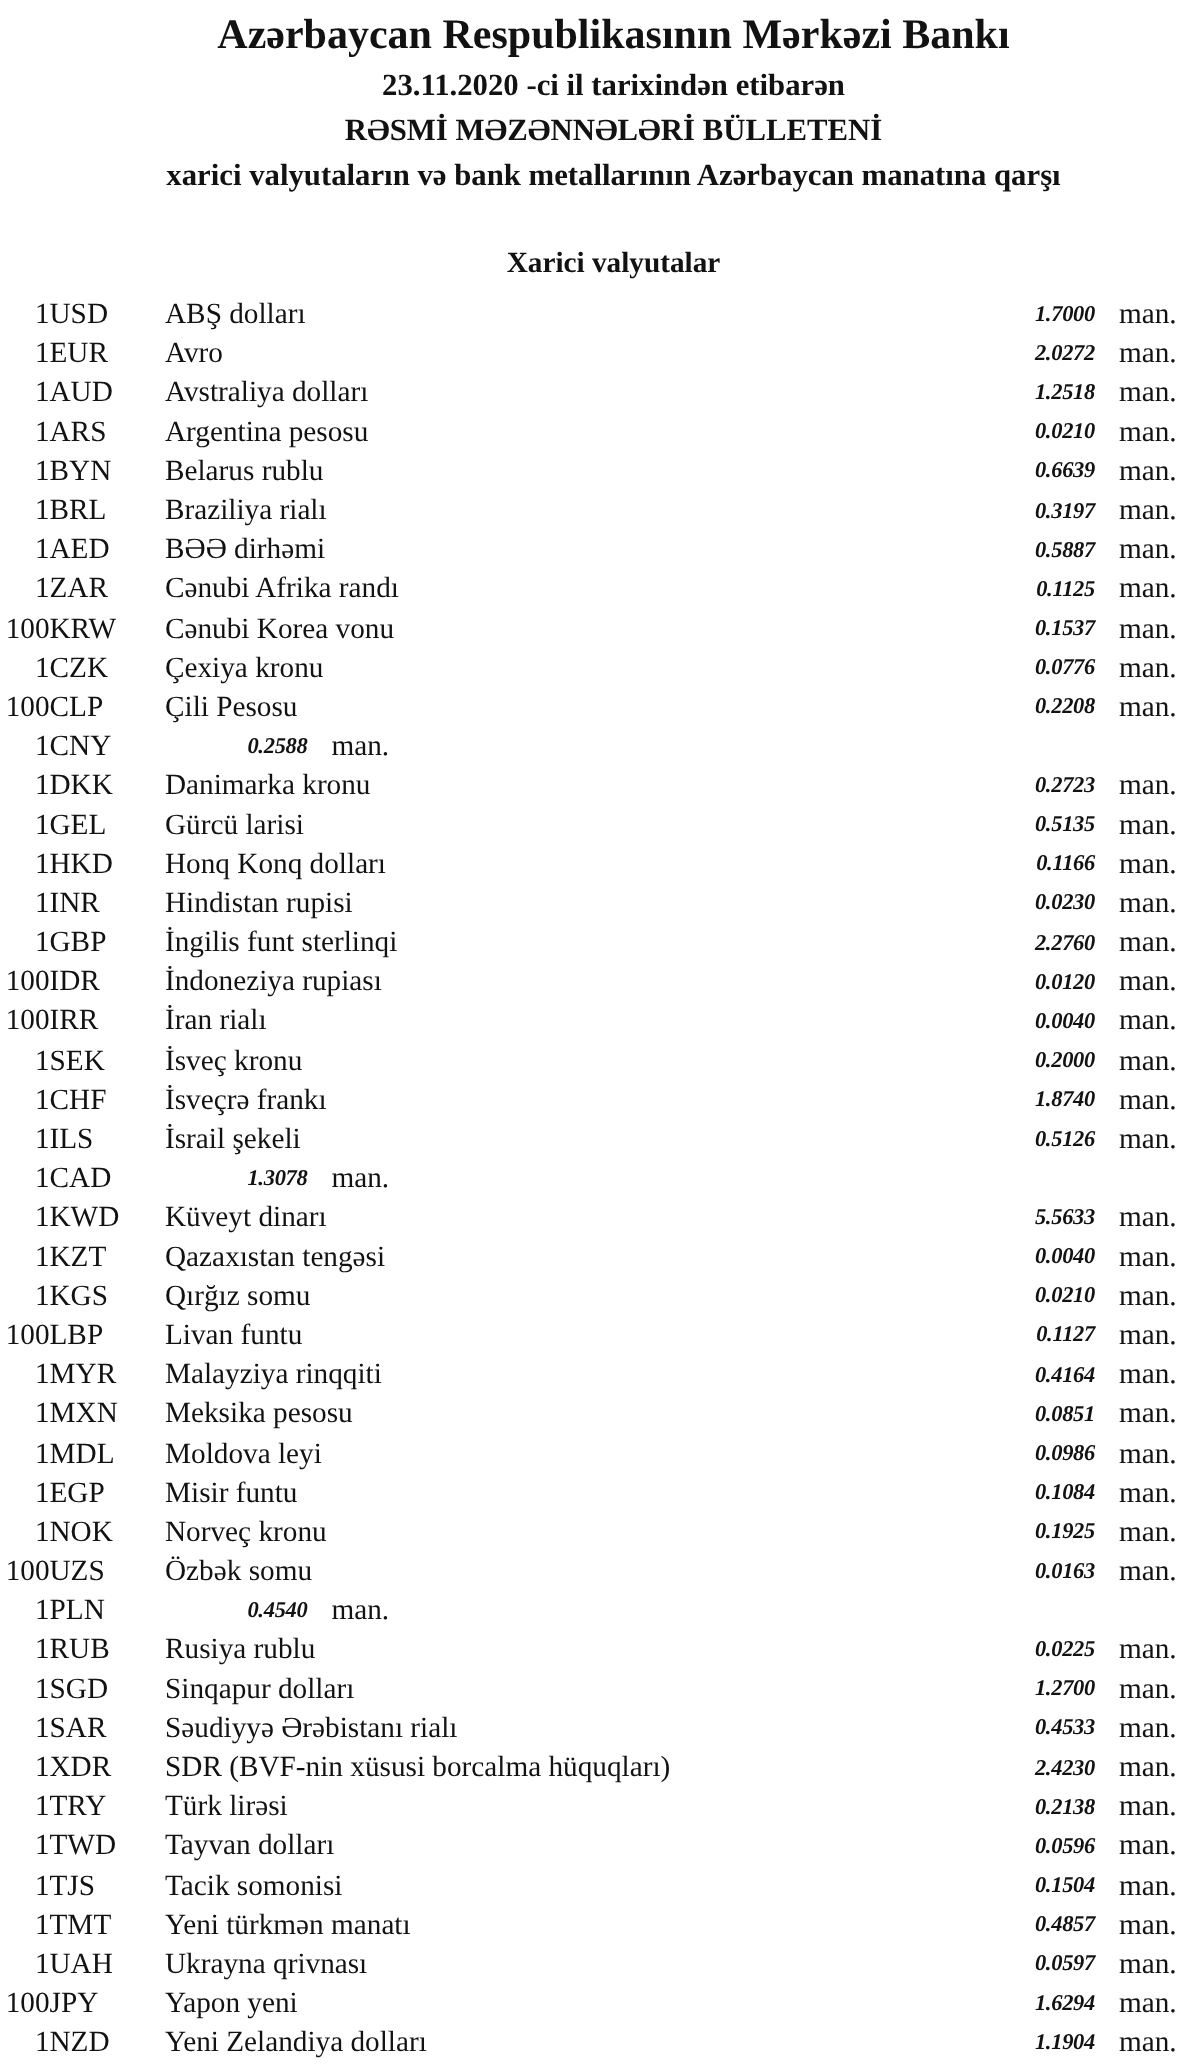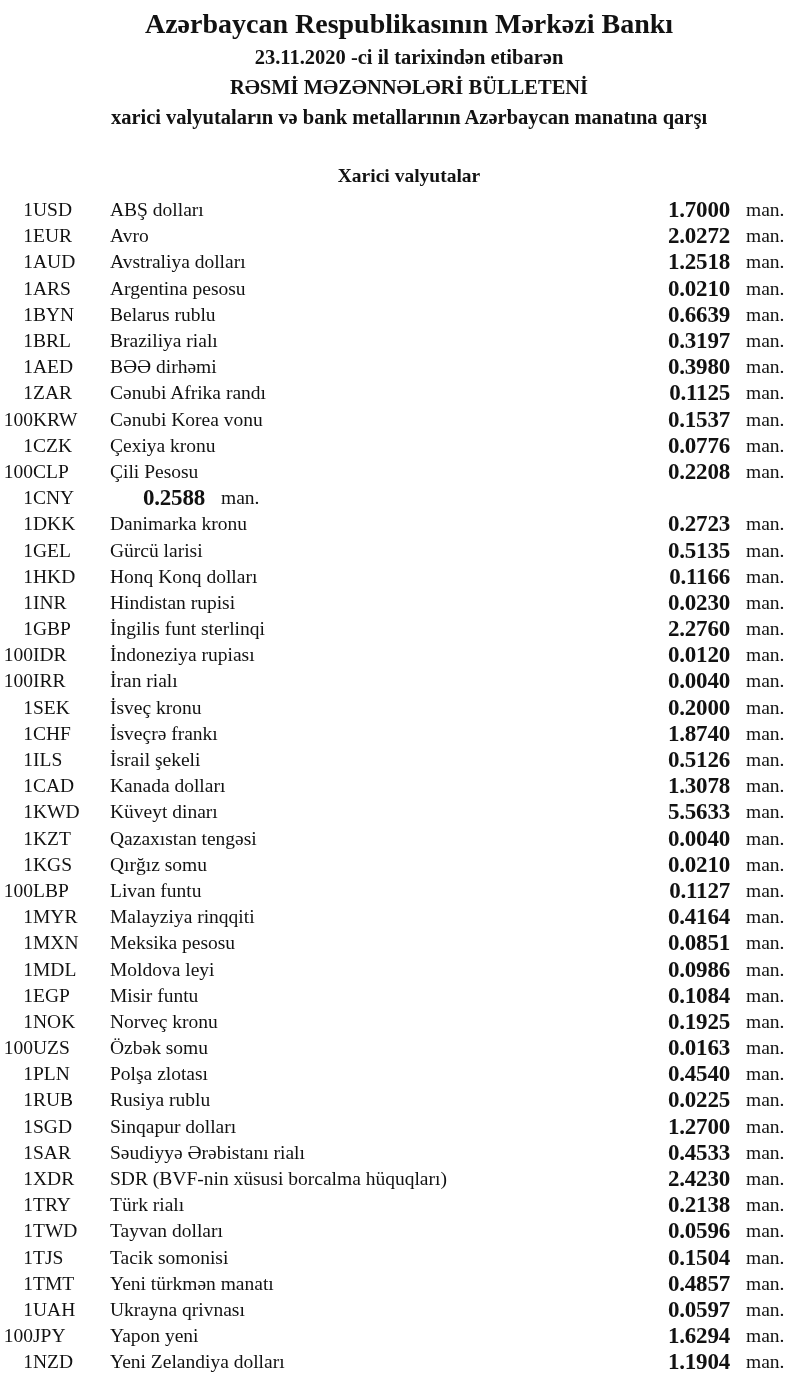--- a/index.html
+++ b/index.html
@@ -48,22 +48,22 @@
     height: 26.2px;
     font-size: 19.5px;
     padding-right: 26px;
     white-space: nowrap;
   }
   .qty  { width: 33px;  text-align: right; flex: none; }
   .code { width: 77px;  flex: none; }
   .name { flex: 1 1 auto; text-align: left; overflow: hidden; }
   .rate {
     width: 95px; text-align: right; flex: none;
-    font-weight: bold; 
-    font-size: 23px;
+    font-weight: bold; font-style: italic;
+    font-size: 15px;
     letter-spacing: -0.2px;
   }
   .unit { width: 46px; margin-left: 16px; text-align: left; flex: none; }
 </style>
 </head>
 <body>
 
 <div class="page" style="color: rgb(18, 18, 18); background: rgb(255, 255, 255);">
 
   <div class="header">
@@ -121,21 +121,21 @@
       <span class="code">BRL</span>
       <span class="name">Braziliya rialı</span>
       <span class="rate">0.3197</span>
       <span class="unit">man.</span>
     </div>
 
     <div class="row">
       <span class="qty">1</span>
       <span class="code">AED</span>
       <span class="name">BƏƏ dirhəmi</span>
-      <span class="rate">0.3980</span>
+      <span class="rate">0.5887</span>
       <span class="unit">man.</span>
     </div>
 
     <div class="row">
       <span class="qty">1</span>
       <span class="code">ZAR</span>
       <span class="name">Cənubi Afrika randı</span>
       <span class="rate">0.1125</span>
       <span class="unit">man.</span>
     </div>
@@ -247,21 +247,20 @@
       <span class="qty">1</span>
       <span class="code">ILS</span>
       <span class="name">İsrail şekeli</span>
       <span class="rate">0.5126</span>
       <span class="unit">man.</span>
     </div>
 
     <div class="row">
       <span class="qty">1</span>
       <span class="code">CAD</span>
-      <span class="name">Kanada dolları</span>
       <span class="rate">1.3078</span>
       <span class="unit">man.</span>
     </div>
 
     <div class="row">
       <span class="qty">1</span>
       <span class="code">KWD</span>
       <span class="name">Küveyt dinarı</span>
       <span class="rate">5.5633</span>
       <span class="unit">man.</span>
@@ -335,21 +334,20 @@
       <span class="qty">100</span>
       <span class="code">UZS</span>
       <span class="name">Özbək somu</span>
       <span class="rate">0.0163</span>
       <span class="unit">man.</span>
     </div>
 
     <div class="row">
       <span class="qty">1</span>
       <span class="code">PLN</span>
-      <span class="name">Polşa zlotası</span>
       <span class="rate">0.4540</span>
       <span class="unit">man.</span>
     </div>
 
     <div class="row">
       <span class="qty">1</span>
       <span class="code">RUB</span>
       <span class="name">Rusiya rublu</span>
       <span class="rate">0.0225</span>
       <span class="unit">man.</span>
@@ -375,21 +373,21 @@
       <span class="qty">1</span>
       <span class="code">XDR</span>
       <span class="name">SDR (BVF-nin xüsusi borcalma hüquqları)</span>
       <span class="rate">2.4230</span>
       <span class="unit">man.</span>
     </div>
 
     <div class="row">
       <span class="qty">1</span>
       <span class="code">TRY</span>
-      <span class="name">Türk rialı</span>
+      <span class="name">Türk lirəsi</span>
       <span class="rate">0.2138</span>
       <span class="unit">man.</span>
     </div>
 
     <div class="row">
       <span class="qty">1</span>
       <span class="code">TWD</span>
       <span class="name">Tayvan dolları</span>
       <span class="rate">0.0596</span>
       <span class="unit">man.</span>

